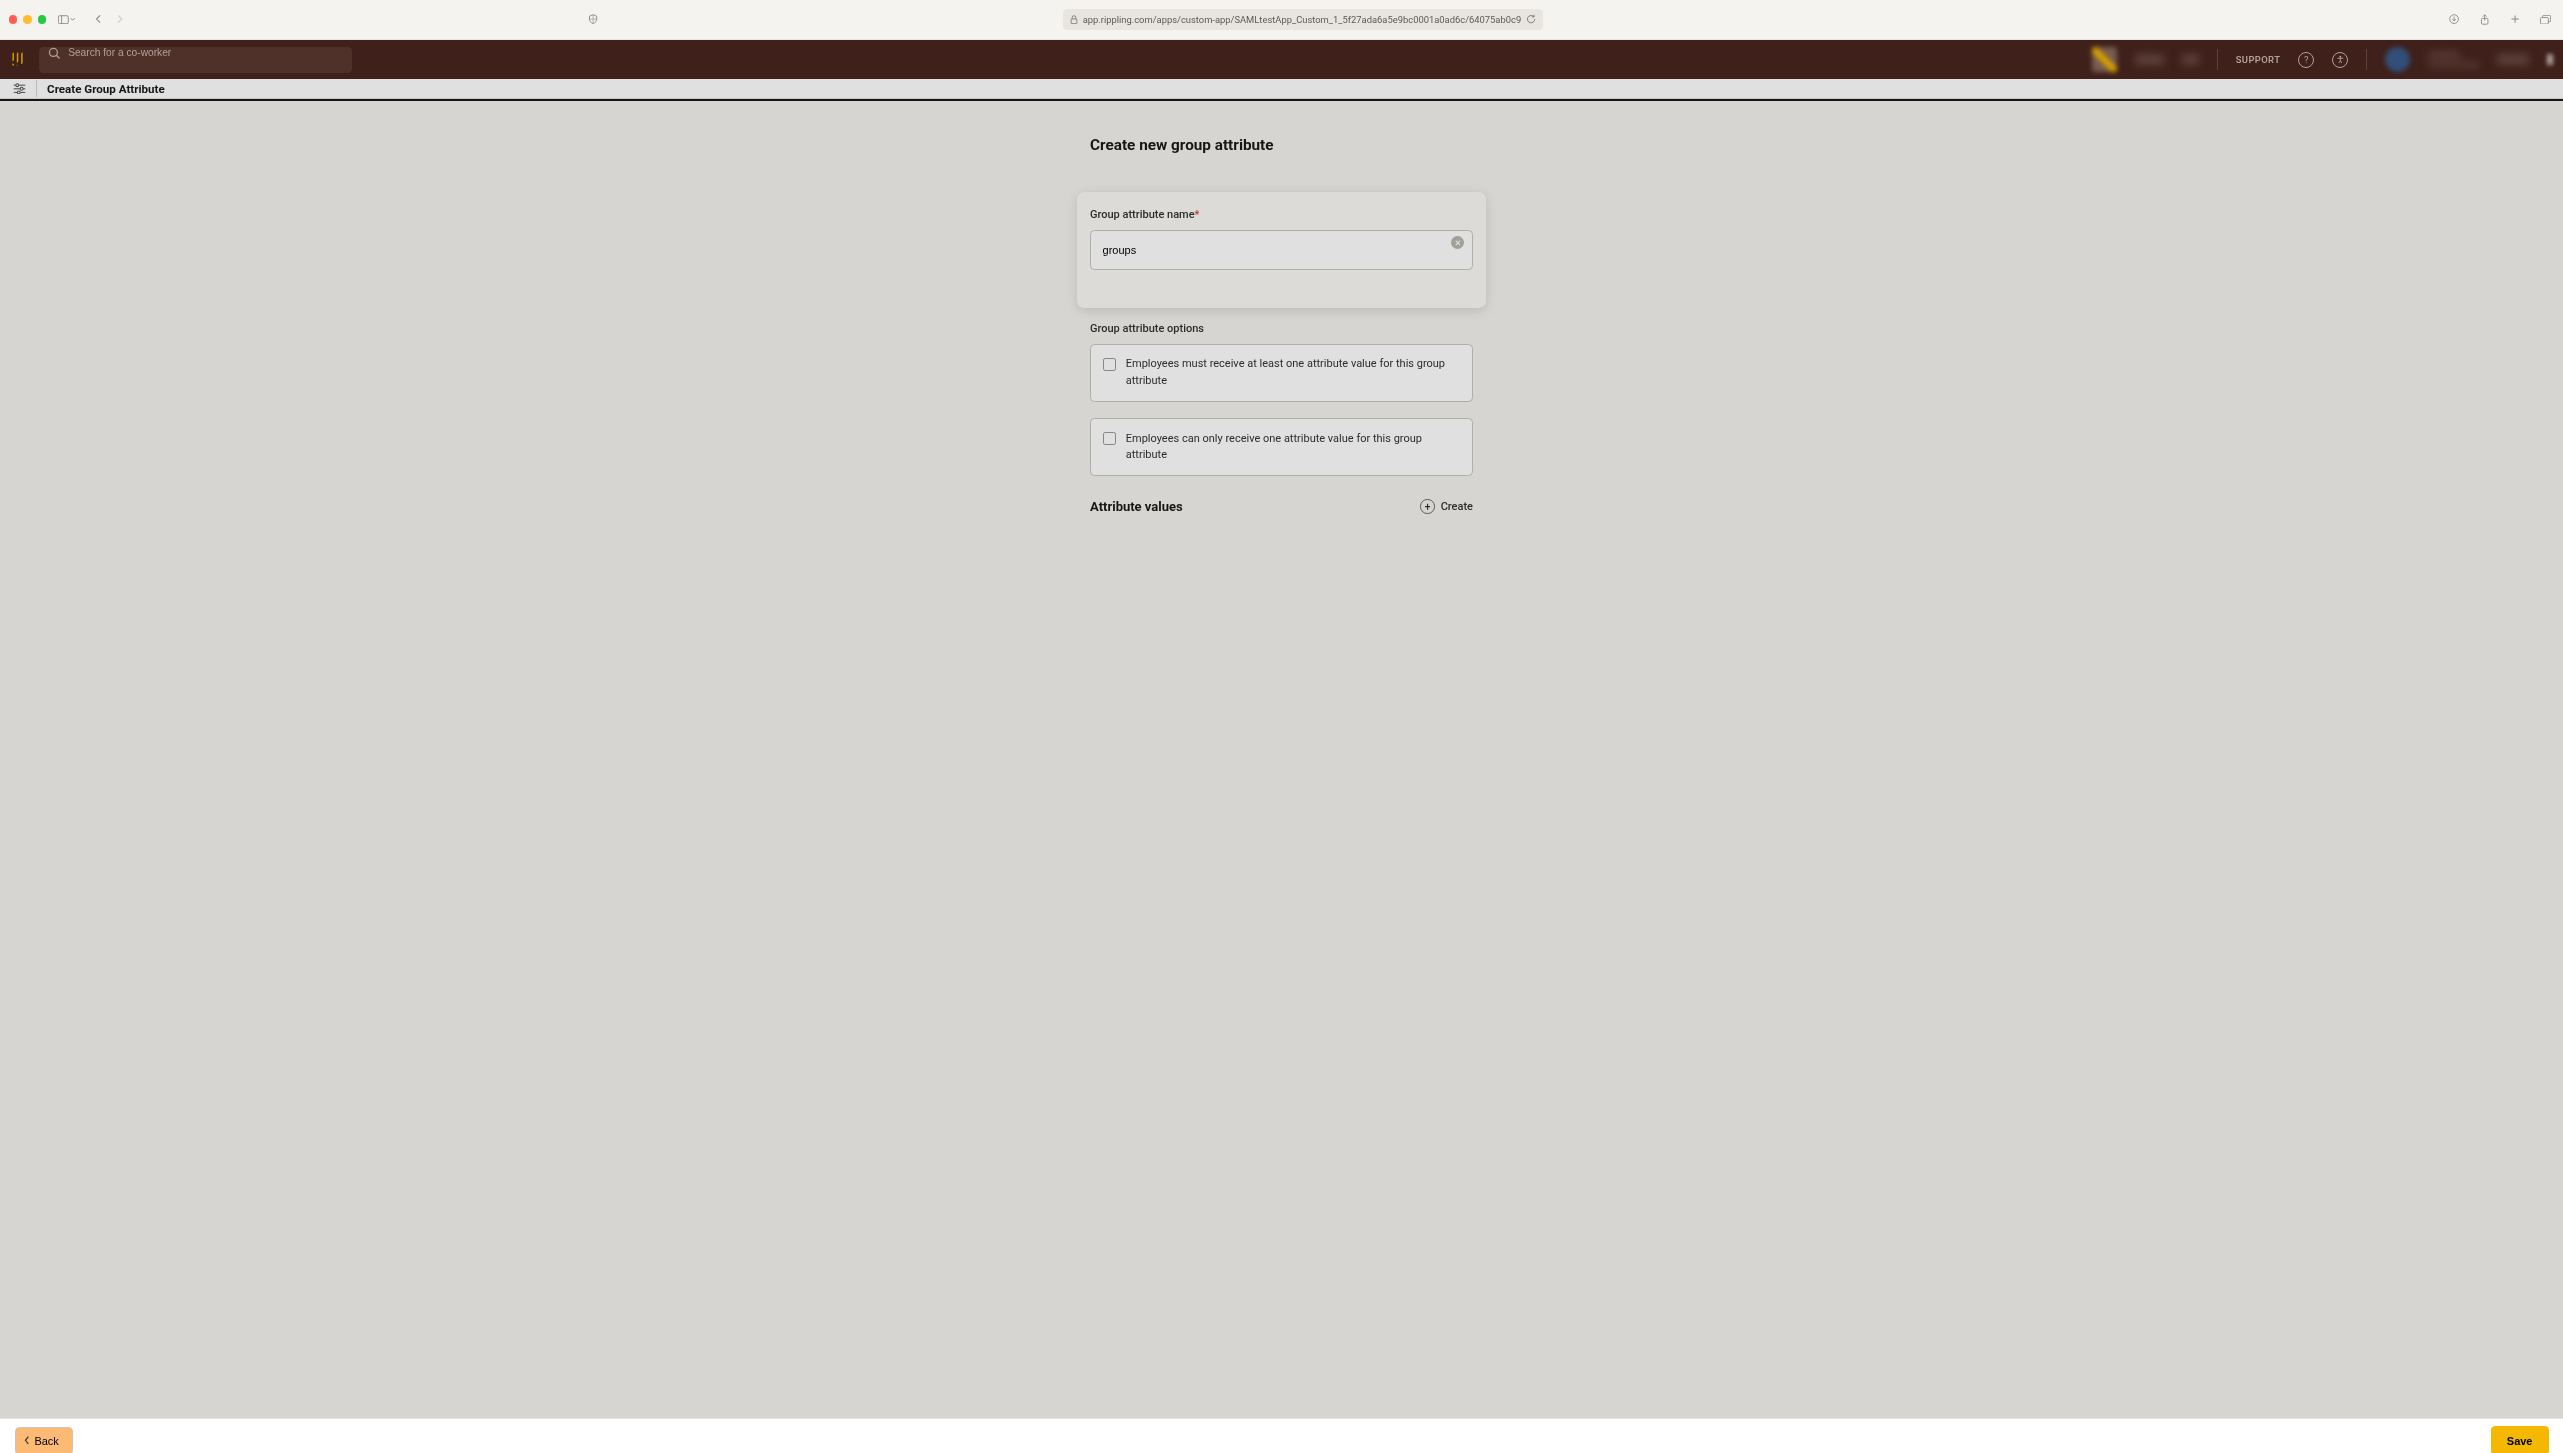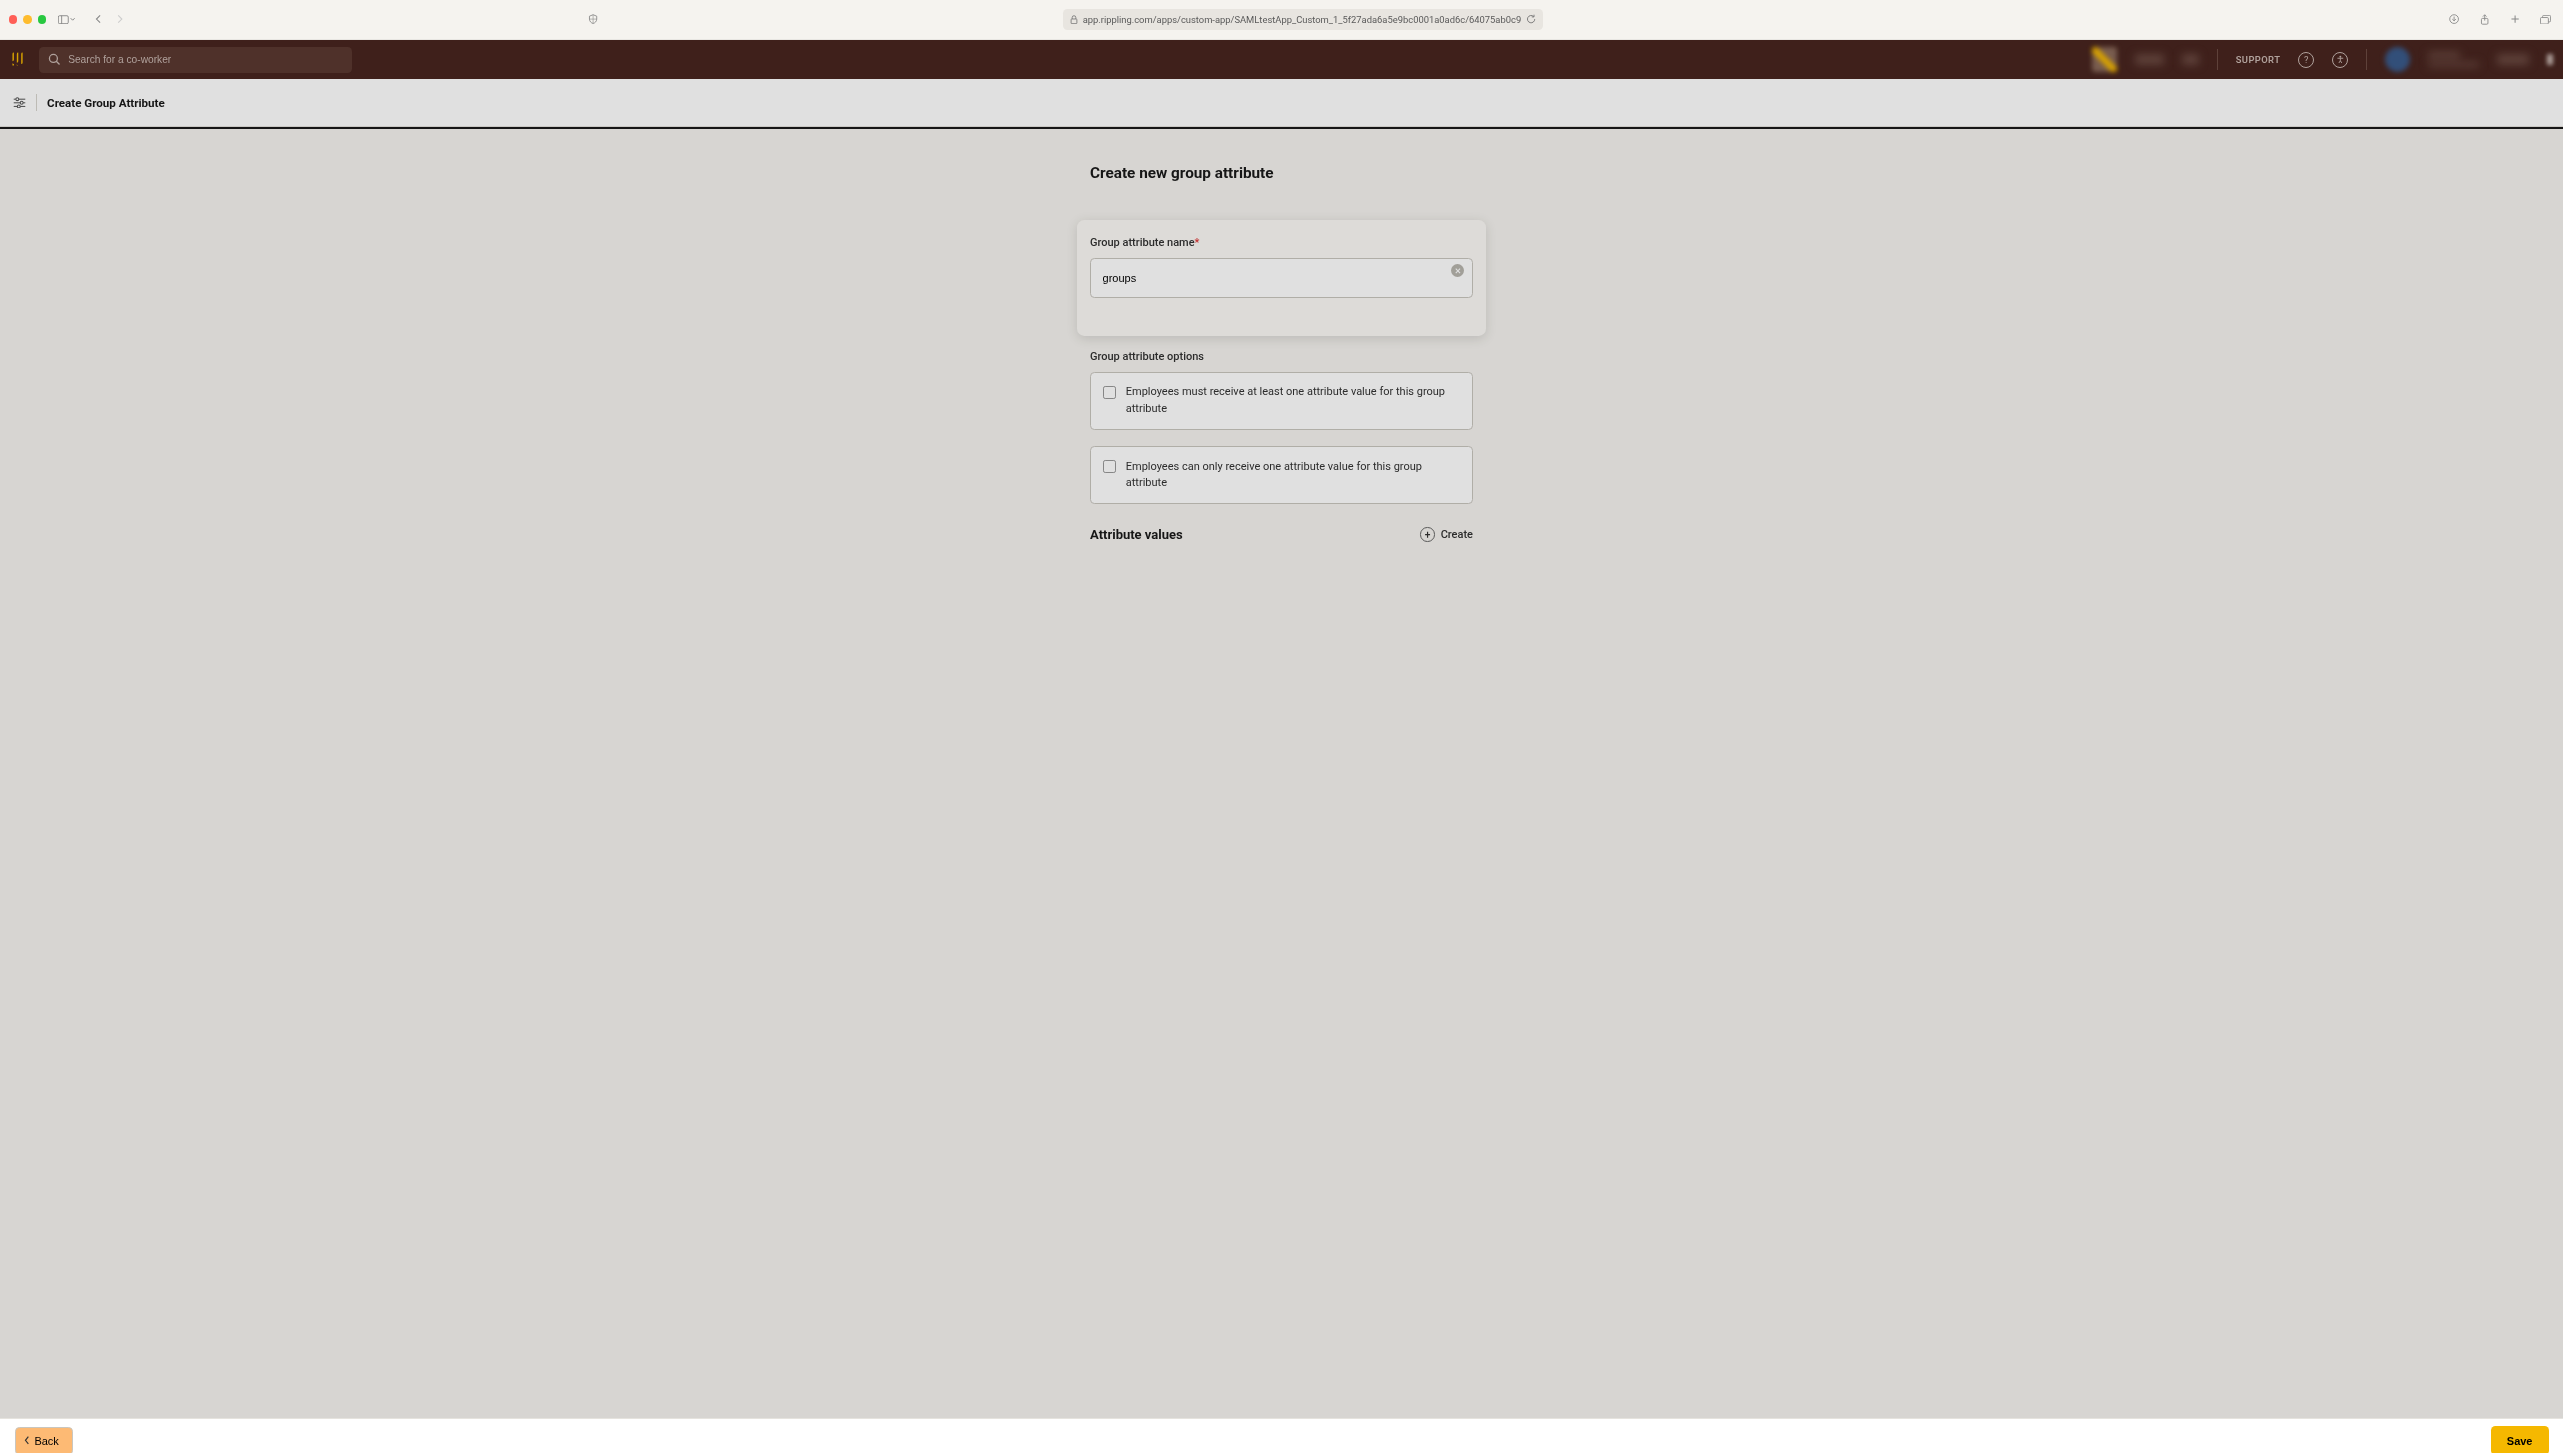--- a/index.html
+++ b/index.html
@@ -80,21 +80,21 @@
       width: 17.4px; height: 17.4px;
       display: flex; align-items: center; justify-content: center;
     }
     .logo svg { fill: #f5b800; }
     .search-box {
       flex: 0 0 313px;
       height: 26px;
       background: #5a3830;
       border-radius: 4.4px;
       display: flex;
-      align-items: center;
+      align-items: flex-start;
       padding: 0 8.7px;
       gap: 7.3px;
     }
     .search-box input {
       flex: 1;
       background: transparent;
       border: none;
       outline: none;
       color: #c9b8b2;
       font-size: 10.2px;
@@ -125,21 +125,21 @@
       width: 16px; height: 16px;
       border: 1.1px solid #c9b8b2;
       border-radius: 50%;
       display: flex; align-items: center; justify-content: center;
       font-size: 9.4px;
     }
     .header-divider { width: 0.7px; height: 20.4px; background: #6b4a42; }
 
     
     .sub-header {
-      height: 48px;
+      height: 20px;
       background: #fff;
       display: flex;
       align-items: center;
       padding: 0 13px;
       gap: 10.2px;
       border-bottom: 0.7px solid #e5e3de;
       position: relative;
       z-index: 1;
     }
     .sub-header-icon { color: #555; }

